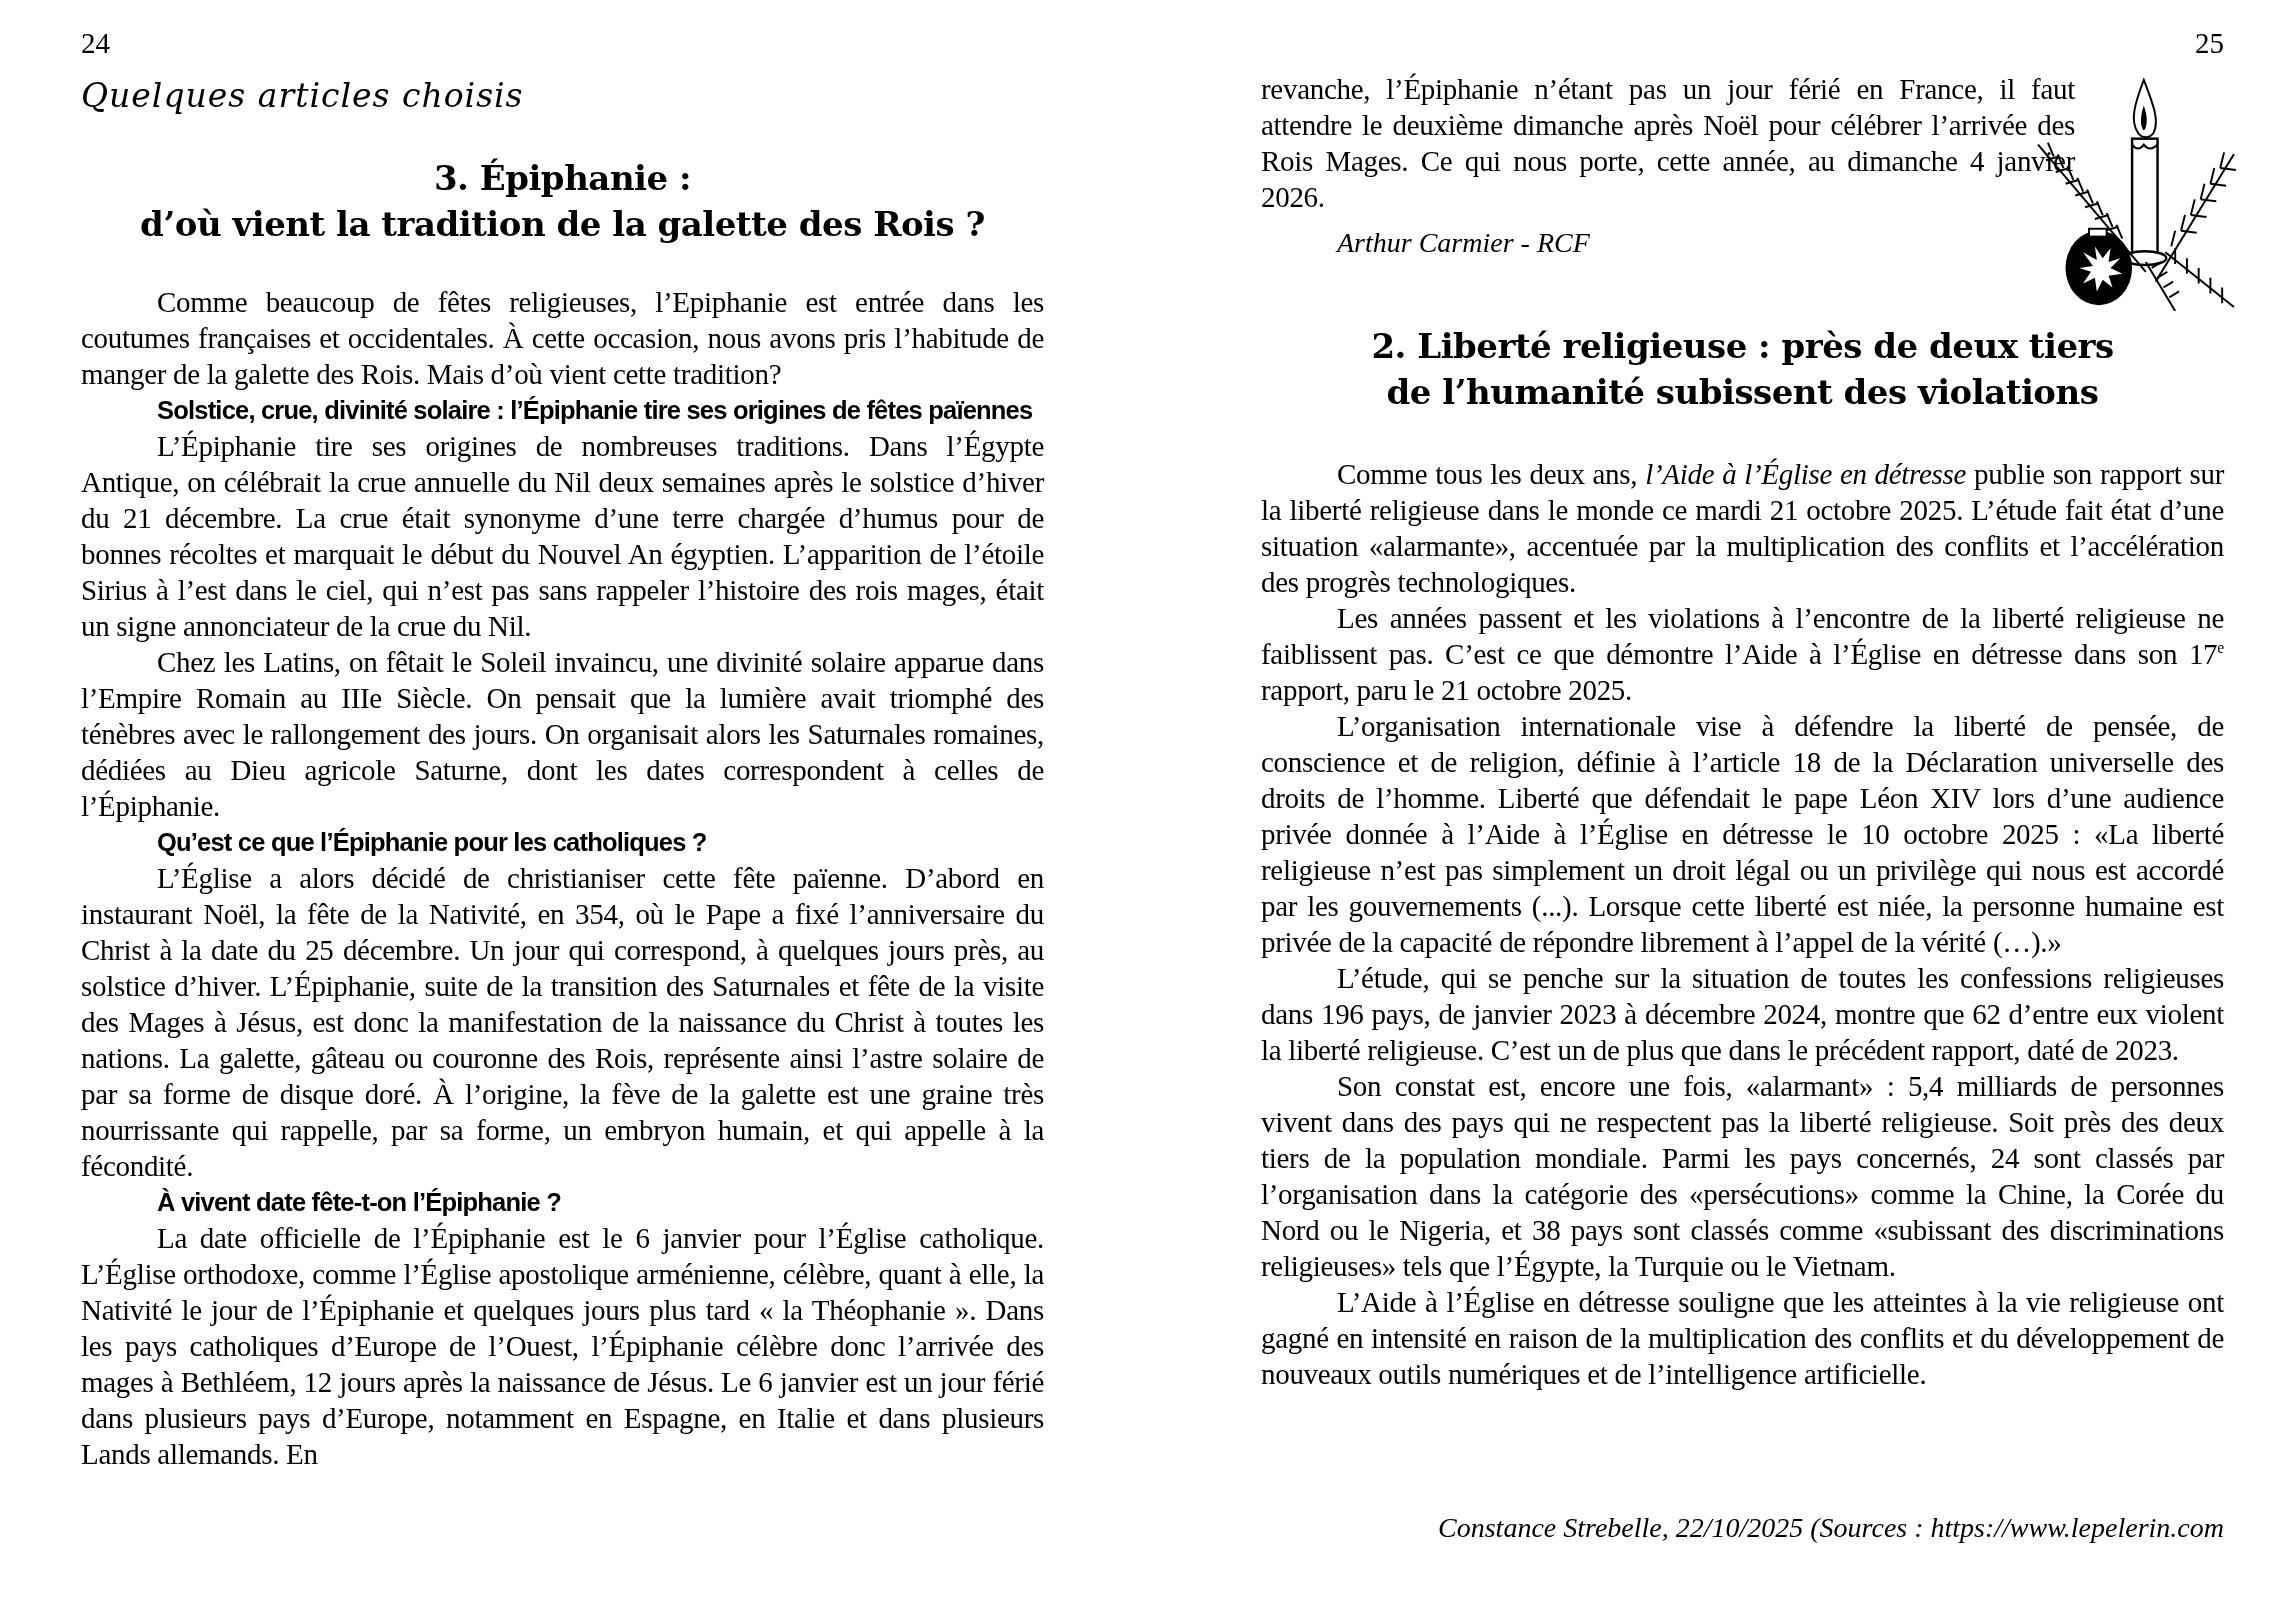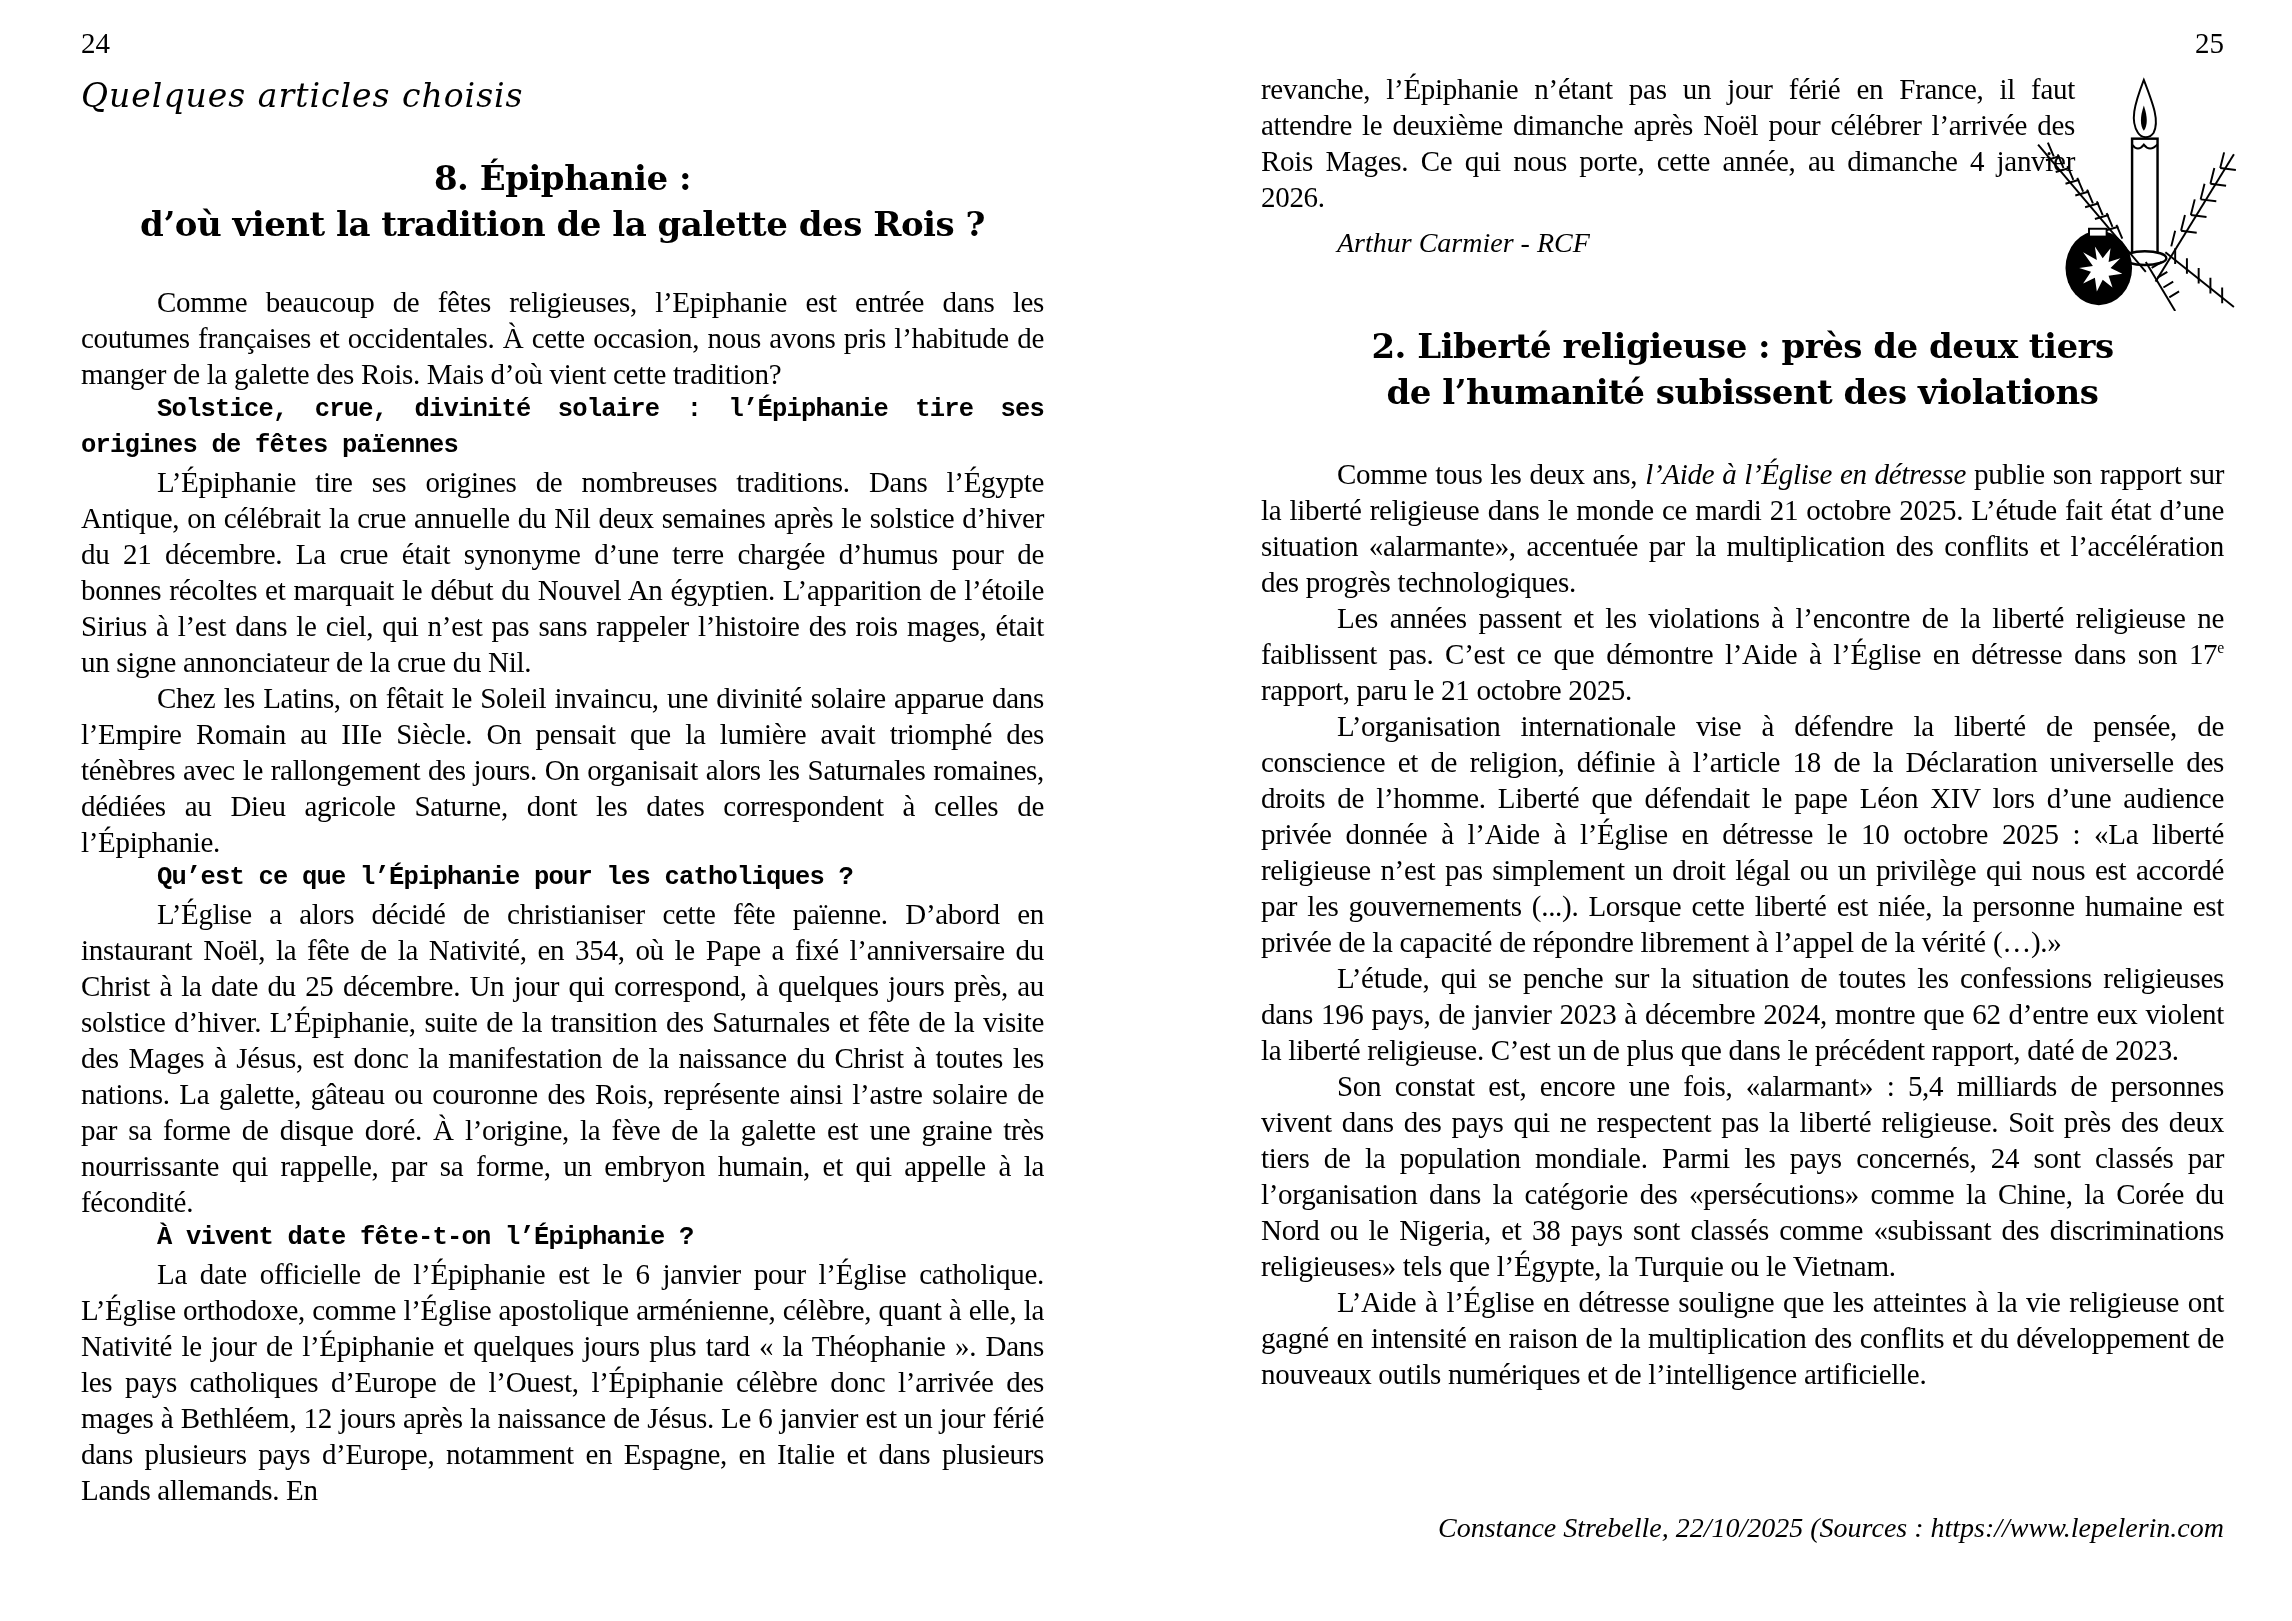--- a/index.html
+++ b/index.html
@@ -11,42 +11,42 @@
   .page-num { position:absolute; top:27.4px; font-family:"Liberation Serif",serif; font-size:29px; }
   #left-page .page-num { left:0; }
   #right-page .page-num { right:0; }
   .section-title { position:absolute; top:76px; left:0; font-family:"DejaVu Serif",serif;
                    font-size:33px; letter-spacing:1px; font-style:italic; }
   .title { font-family:"DejaVu Serif",serif; font-weight:bold; font-size:34px; text-align:center;
            line-height:46px; margin:0; letter-spacing:-0.5px; }
   .body { font-family:"Liberation Serif",serif; font-size:29px; line-height:36px; text-align:justify;
           letter-spacing:-0.3px; }
   .body p { margin:0; text-indent:76px; }
-  .body p.sub { font-weight:bold; font-family:Liberation Mono, monospace; font-size:25.5px; letter-spacing:-0.8px; }
+  .body p.sub { font-weight:bold; font-family:Liberation Sans, sans-serif; font-size:25.5px; letter-spacing:-0.8px; }
   .body p.noindent { text-indent:0; }
   .credit { font-family:"Liberation Serif",serif; font-style:italic; font-size:28px; }
   #article1-title { position:absolute; top:155px; left:0; width:963px; }
   #article1-body { position:absolute; top:284px; left:0; width:963px; }
   #article1-cont { position:absolute; top:71px; left:0; width:814px; }
   #article1-credit { position:absolute; top:227px; left:76px; }
   #candle { position:absolute; top:76px; left:767px; width:216px; height:235px; }
   #article2-title { position:absolute; top:323px; left:0; width:963px; }
   #article2-body { position:absolute; top:456px; left:0; width:963px; }
   #article2-credit { position:absolute; top:1512px; right:0; white-space:nowrap; }
   sup { font-size:15.7px; vertical-align:super; line-height:0; }
 </style>
 </head>
 <body>
 
 <div class="page" id="left-page">
   <div class="page-num">24</div>
   <div class="section-title">Quelques articles choisis</div>
 
   <div id="article1-title">
-    <div class="title">8. Épiphanie :</div>
+    <div class="title">3. Épiphanie :</div>
     <div class="title">d’où vient la tradition de la galette des Rois ?</div>
   </div>
 
   <div id="article1-body" class="body">
     <p>Comme beaucoup de fêtes religieuses, l’Epiphanie est entrée dans les coutumes françaises et occidentales. À cette occasion, nous avons pris l’habitude de manger de la galette des Rois. Mais d’où vient cette tradition?</p>
     <p class="sub">Solstice, crue, divinité solaire : l’Épiphanie tire ses origines de fêtes païennes</p>
     <p>L’Épiphanie tire ses origines de nombreuses traditions. Dans l’Égypte Antique, on célébrait la crue annuelle du Nil deux semaines après le solstice d’hiver du 21 décembre. La crue était synonyme d’une terre chargée d’humus pour de bonnes récoltes et marquait le début du Nouvel An égyptien. L’apparition de l’étoile Sirius à l’est dans le ciel, qui n’est pas sans rappeler l’histoire des rois mages, était un signe annonciateur de la crue du Nil.</p>
     <p>Chez les Latins, on fêtait le Soleil invaincu, une divinité solaire apparue dans l’Empire Romain au IIIe Siècle. On pensait que la lumière avait triomphé des ténèbres avec le rallongement des jours. On organisait alors les Saturnales romaines, dédiées au Dieu agricole Saturne, dont les dates correspondent à celles de l’Épiphanie.</p>
     <p class="sub">Qu’est ce que l’Épiphanie pour les catholiques ?</p>
     <p>L’Église a alors décidé de christianiser cette fête païenne. D’abord en instaurant Noël, la fête de la Nativité, en 354, où le Pape a fixé l’anniversaire du Christ à la date du 25 décembre. Un jour qui correspond, à quelques jours près, au solstice d’hiver. L’Épiphanie, suite de la transition des Saturnales et fête de la visite des Mages à Jésus, est donc la manifestation de la naissance du Christ à toutes les nations. La galette, gâteau ou couronne des Rois, représente ainsi l’astre solaire de par sa forme de disque doré. À l’origine, la fève de la galette est une graine très nourrissante qui rappelle, par sa forme, un embryon humain, et qui appelle à la fécondité.</p>

